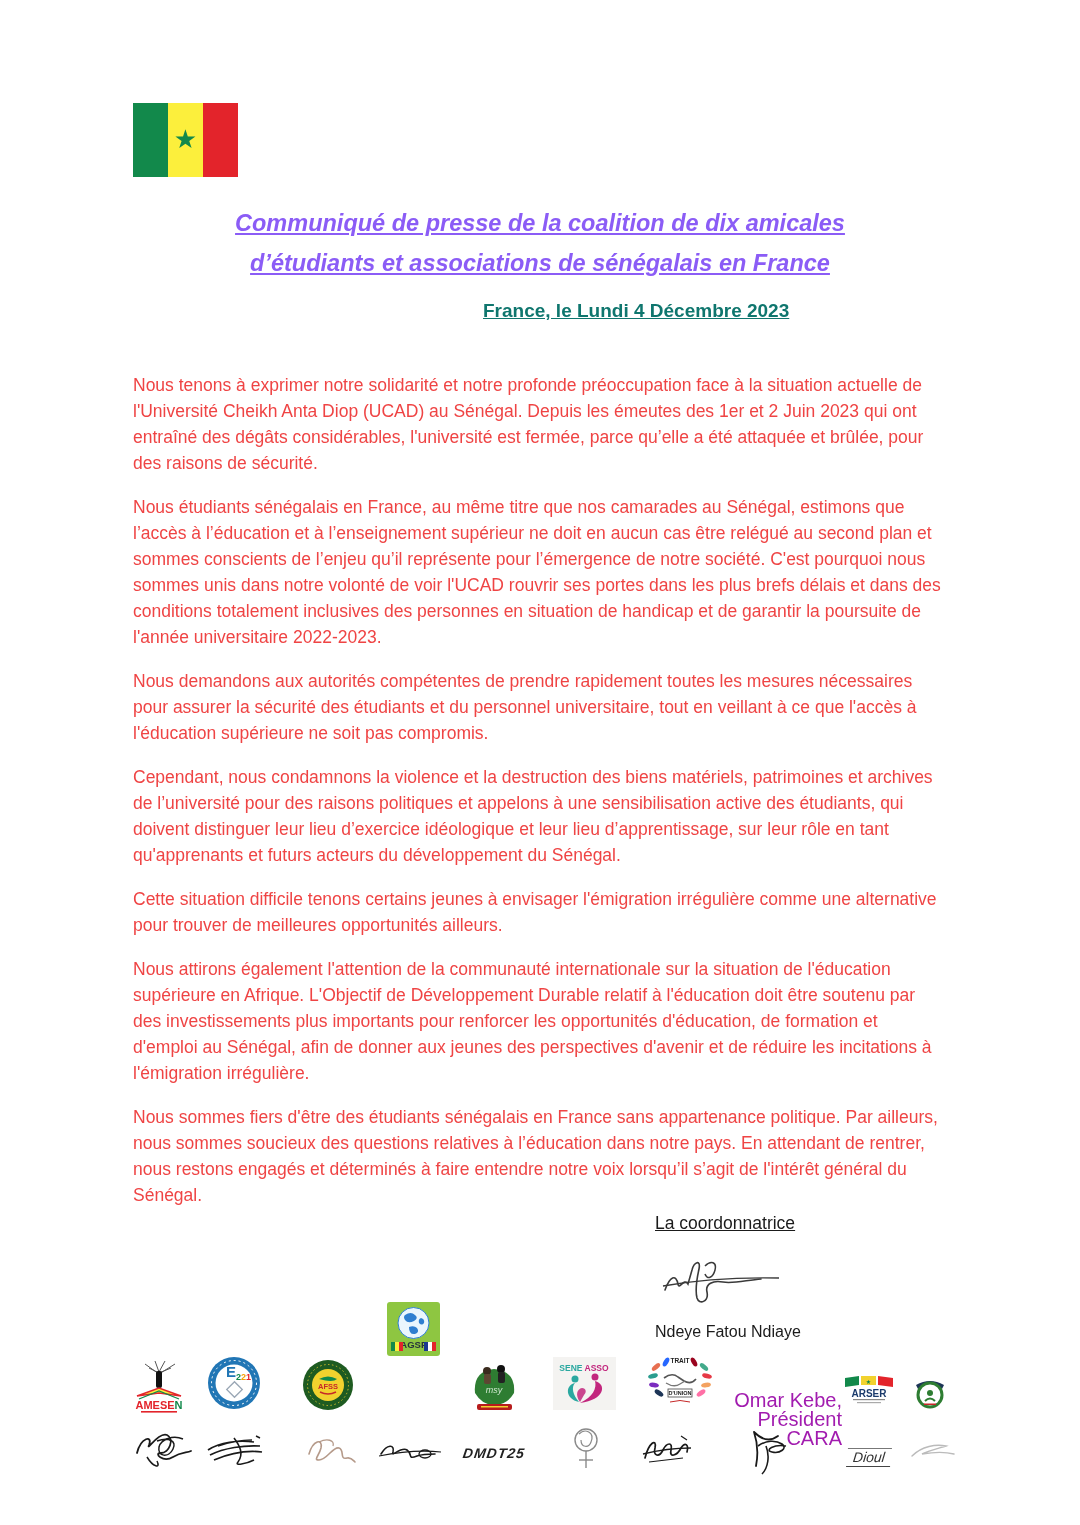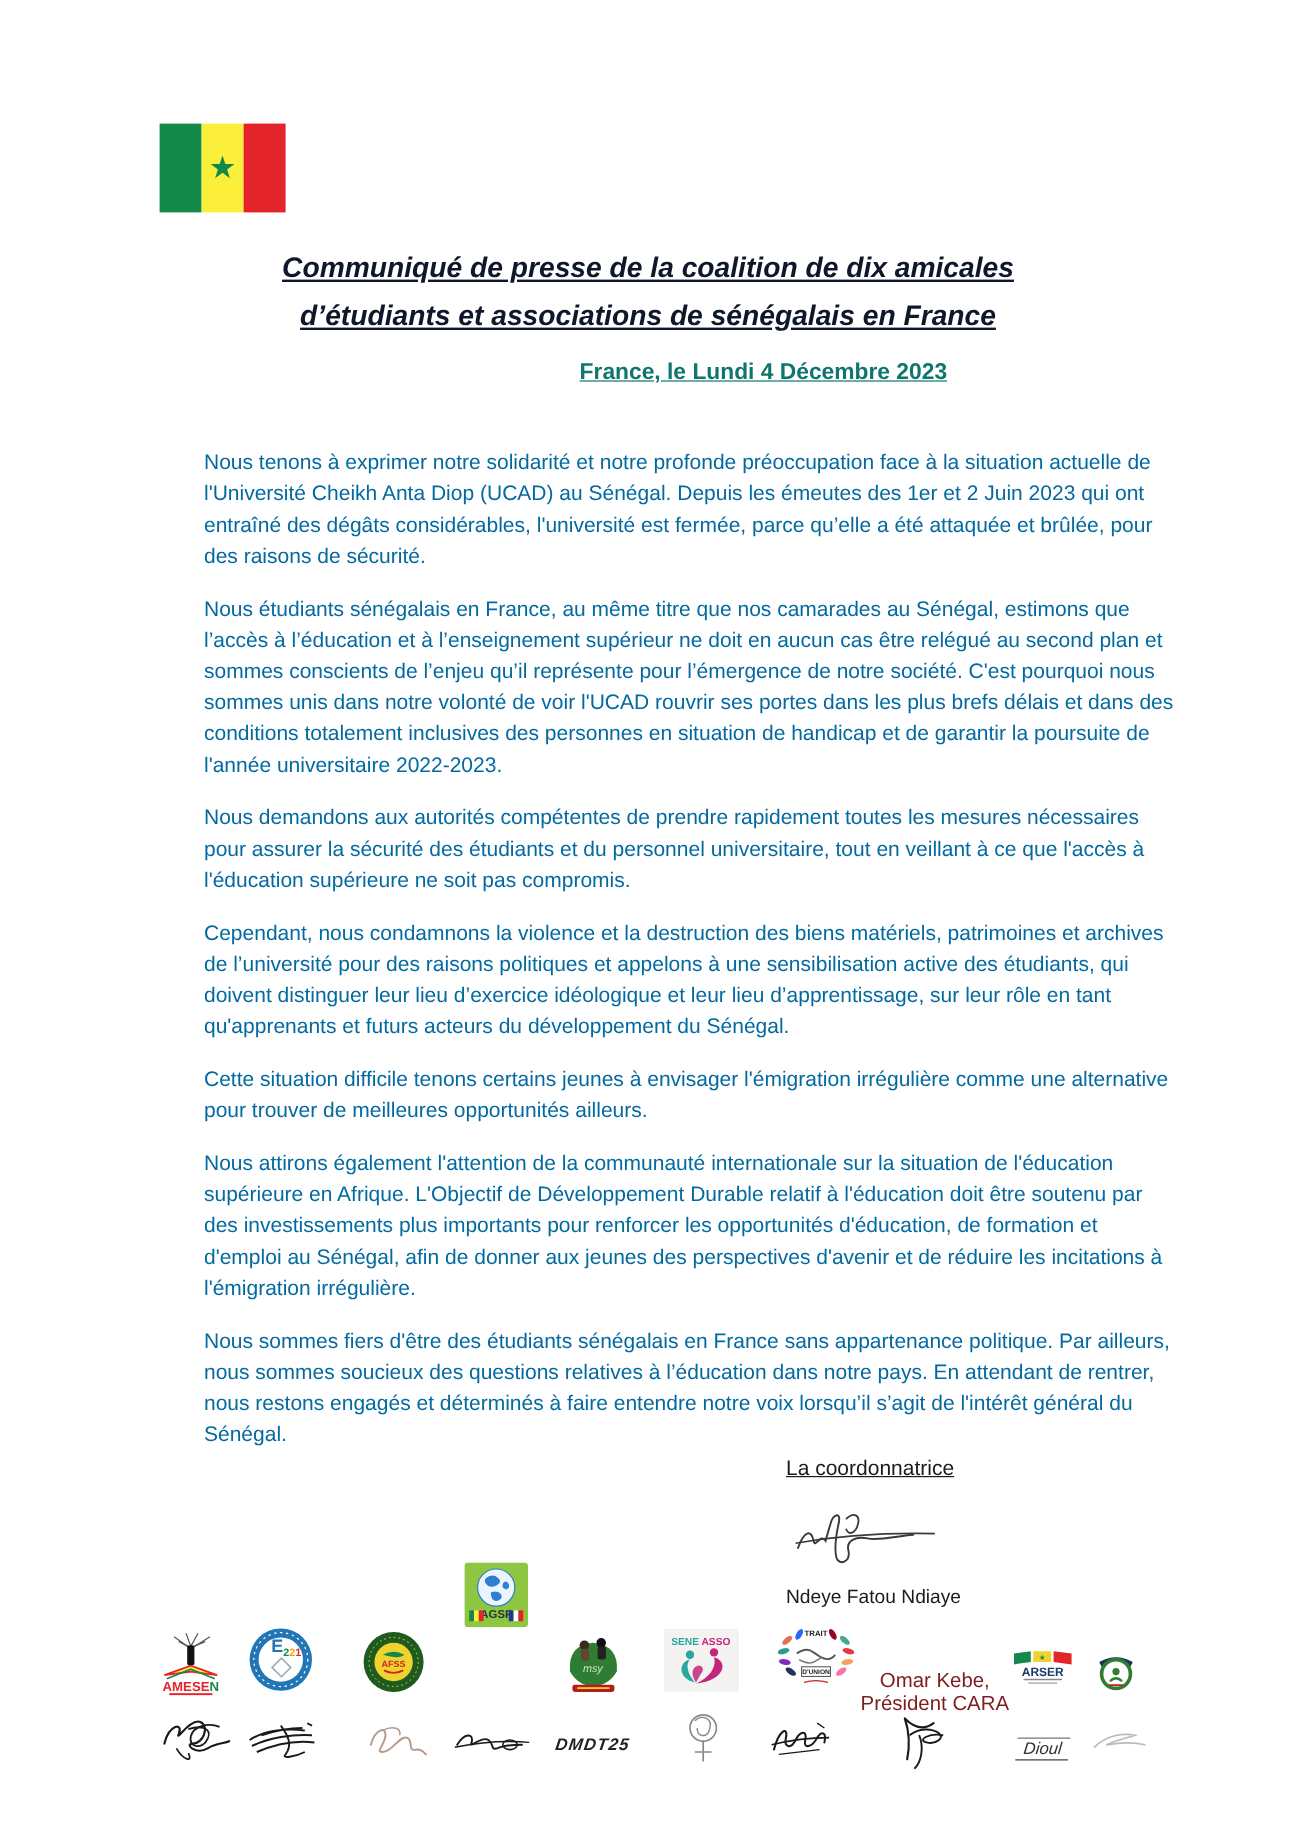--- a/index.html
+++ b/index.html
@@ -13,42 +13,42 @@
   .flag { position:absolute; left:133px; top:103px; width:105px; height:74px; display:flex; }
   .flag .stripe { flex:1; position:relative; }
   .flag .star {
     position:absolute; left:50%; top:50%; transform:translate(-50%,-54%);
     font-size:26px; line-height:1; color:#12894B;
   }
   
   .title-block {
     position:absolute; left:0; top:203px; width:100%;
     text-align:center; font-weight:bold; font-style:italic;
-    font-size:23.5px; line-height:40px; color:#0f172a;
+    font-size:23.5px; line-height:40px; color:#8b5cf6;
   }
   .title-block .tline { text-decoration:underline; }
   .dateline {
     position:absolute; left:483px; top:300px;
     font-weight:bold; font-size:19px; color:#0f766e; text-decoration:underline;
   }
   
   .body-text {
     position:absolute; left:133px; top:372px; width:813px;
-    font-size:17.5px; line-height:26px; color:#0369a1;margin-left:37px;
+    font-size:17.5px; line-height:26px; color:#ef4444;
   }
   .body-text p { margin:0 0 18px 0; }
   .motto { text-indent:40px; }
   
   .signoff { position:absolute; left:655px; top:1213px; width:240px; }
   .signoff .role { font-size:17.5px; text-decoration:underline; }
   .signoff .sig-svg { display:block; margin:16px 0 0 6px; }
   .signoff .name { font-size:16px; margin-top:11px; }
   
   .abs { position:absolute; }
-  .logo-caption { font-size:17px; line-height:19px; text-align:center; color:#7f1d1d; }
+  .logo-caption { font-size:20px; line-height:19px; text-align:right; color:#a21caf; }
   .hand {
     font-style:italic; font-size:13px; color:#222;
     transform:skewX(-8deg); display:inline-block; letter-spacing:1px;
   }
   .hand-dioul {
     font-style:italic; font-size:14px; color:#333;
     border-bottom:1.5px solid #444; border-top:1px solid #777;
     padding:0 6px 1px 6px; display:inline-block; transform:skewX(-6deg);
   }
   svg text { font-family:"Liberation Sans", sans-serif; }

